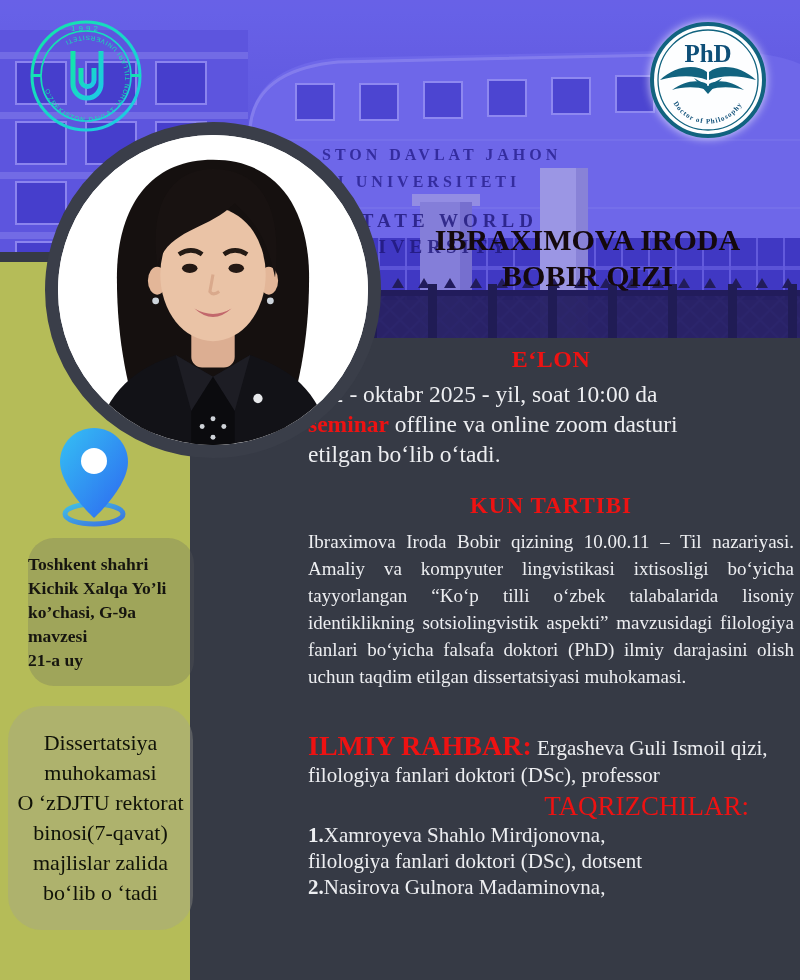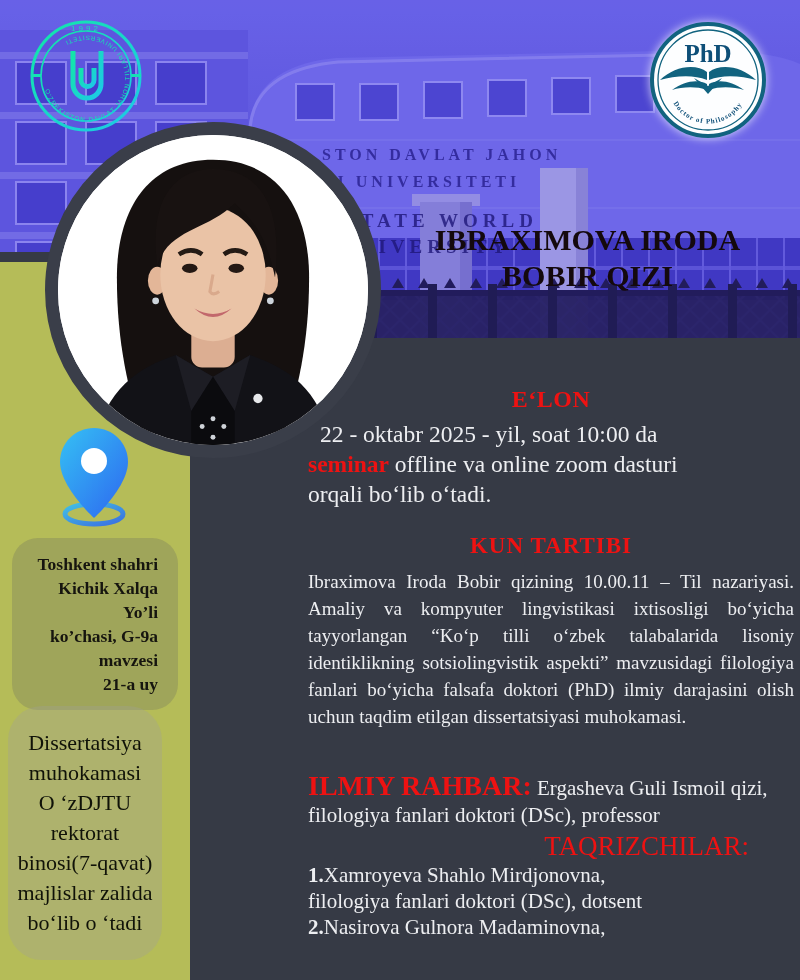--- a/index.html
+++ b/index.html
@@ -27,31 +27,31 @@
   
   .portrait{
     position:absolute;left:45px;top:122px;width:310px;height:310px;z-index:5;
     border:13px solid #3a3e49;border-radius:50%;background:#fff;overflow:hidden;
   }
   .portrait svg{display:block;width:100%;height:100%;}
   
   .sidebar{position:absolute;left:0;top:262px;width:190px;height:718px;background:#b5bc58;z-index:4;}
   .pin{position:absolute;left:52px;top:162px;width:84px;height:104px;}
   .address-card{
-    position:absolute;left:12px;top:276px;width:166px;box-sizing:border-box;
-    padding:14px 20px;background:rgba(96,96,96,.25);border-radius:26px;
-    text-align:right;color:#16150f;font-size:17.5px;line-height:24px;font-weight:600;
+    position:absolute;left:28px;top:276px;width:166px;box-sizing:border-box;
+    padding:14px 0;background:rgba(96,96,96,.25);border-radius:26px;
+    text-align:left;color:#16150f;font-size:17.5px;line-height:24px;font-weight:600;
   }
   .venue-card{
-    position:absolute;left:8px;top:444px;width:154px;box-sizing:border-box;
+    position:absolute;left:8px;top:444px;width:185px;box-sizing:border-box;
     padding:22px 4px;background:rgba(160,160,150,.35);border-radius:34px;
     text-align:center;color:#101208;font-size:22px;line-height:30px;
   }
   
-  .content{position:absolute;left:308px;top:346px;width:486px;z-index:3;color:#edeef1;margin-top:40px;}
+  .content{position:absolute;left:308px;top:346px;width:486px;z-index:3;color:#edeef1;}
   .red{color:#ee1212;}
   .h-elon{text-align:center;font-weight:bold;font-size:24px;letter-spacing:.5px;}
   .dateline{margin-top:6px;font-size:23.5px;line-height:30px;text-indent:12px;}
   .dateline .seminar{font-weight:bold;}
   .h-kun{margin-top:11px;text-align:center;font-weight:bold;font-size:23px;letter-spacing:1px;}
   .agenda{margin-top:9px;font-size:19px;line-height:27px;text-align:justify;}
   .supervisor{margin-top:42px;font-size:21px;line-height:27px;}
   .supervisor .label{font-weight:bold;font-size:28px;}
   .h-taqriz{margin-top:2px;text-align:right;padding-right:45px;font-weight:normal;font-size:27px;}
   .reviewers{font-size:21px;line-height:26px;}
@@ -264,21 +264,21 @@
       <circle cx="129" cy="170" r="3" fill="#e6e7ea"></circle>
     </svg>
   </div>
 
   <div class="content">
     <div class="h-elon red">E‘LON</div>
 
     <p class="dateline">
       <span>22 - oktabr 2025 - yil, soat 10:00 da</span><br>
       <span class="red seminar">seminar</span><span> offline va online zoom dasturi</span><br>
-      <span>orqali bo‘lib o‘tadi.</span>
+      <span>etilgan bo‘lib o‘tadi.</span>
     </p>
 
     <div class="h-kun red">KUN TARTIBI</div>
 
     <p class="agenda">Ibraximova Iroda Bobir qizining 10.00.11 – Til nazariyasi. Amaliy va kompyuter lingvistikasi ixtisosligi bo‘yicha tayyorlangan “Ko‘p tilli o‘zbek talabalarida lisoniy identiklikning sotsiolingvistik aspekti” mavzusidagi filologiya fanlari bo‘yicha falsafa doktori (PhD) ilmiy darajasini olish uchun taqdim etilgan dissertatsiyasi muhokamasi.</p>
 
     <div class="supervisor">
       <span class="red label">ILMIY RAHBAR:</span><span> Ergasheva Guli Ismoil qizi,</span>
       <div>filologiya fanlari doktori (DSc), professor</div>
     </div>

